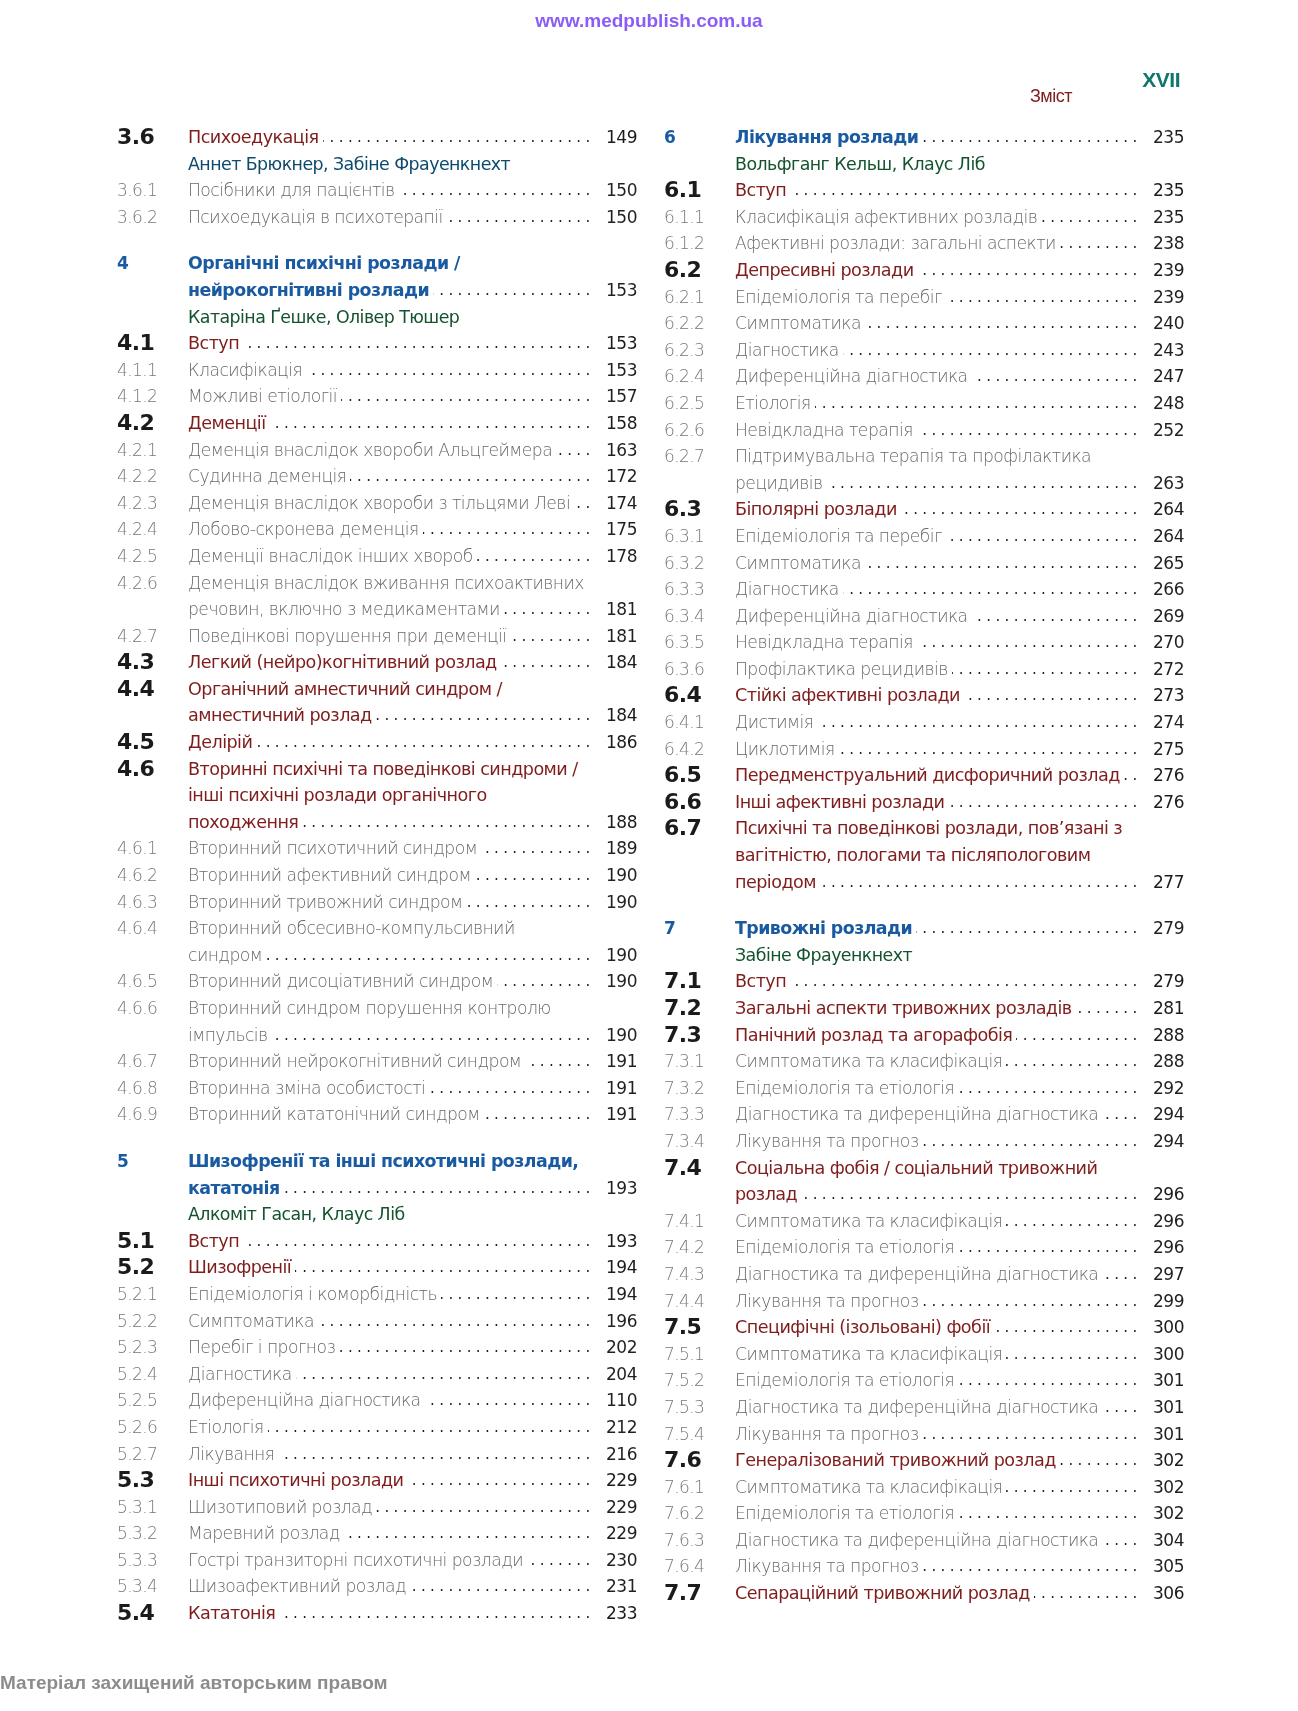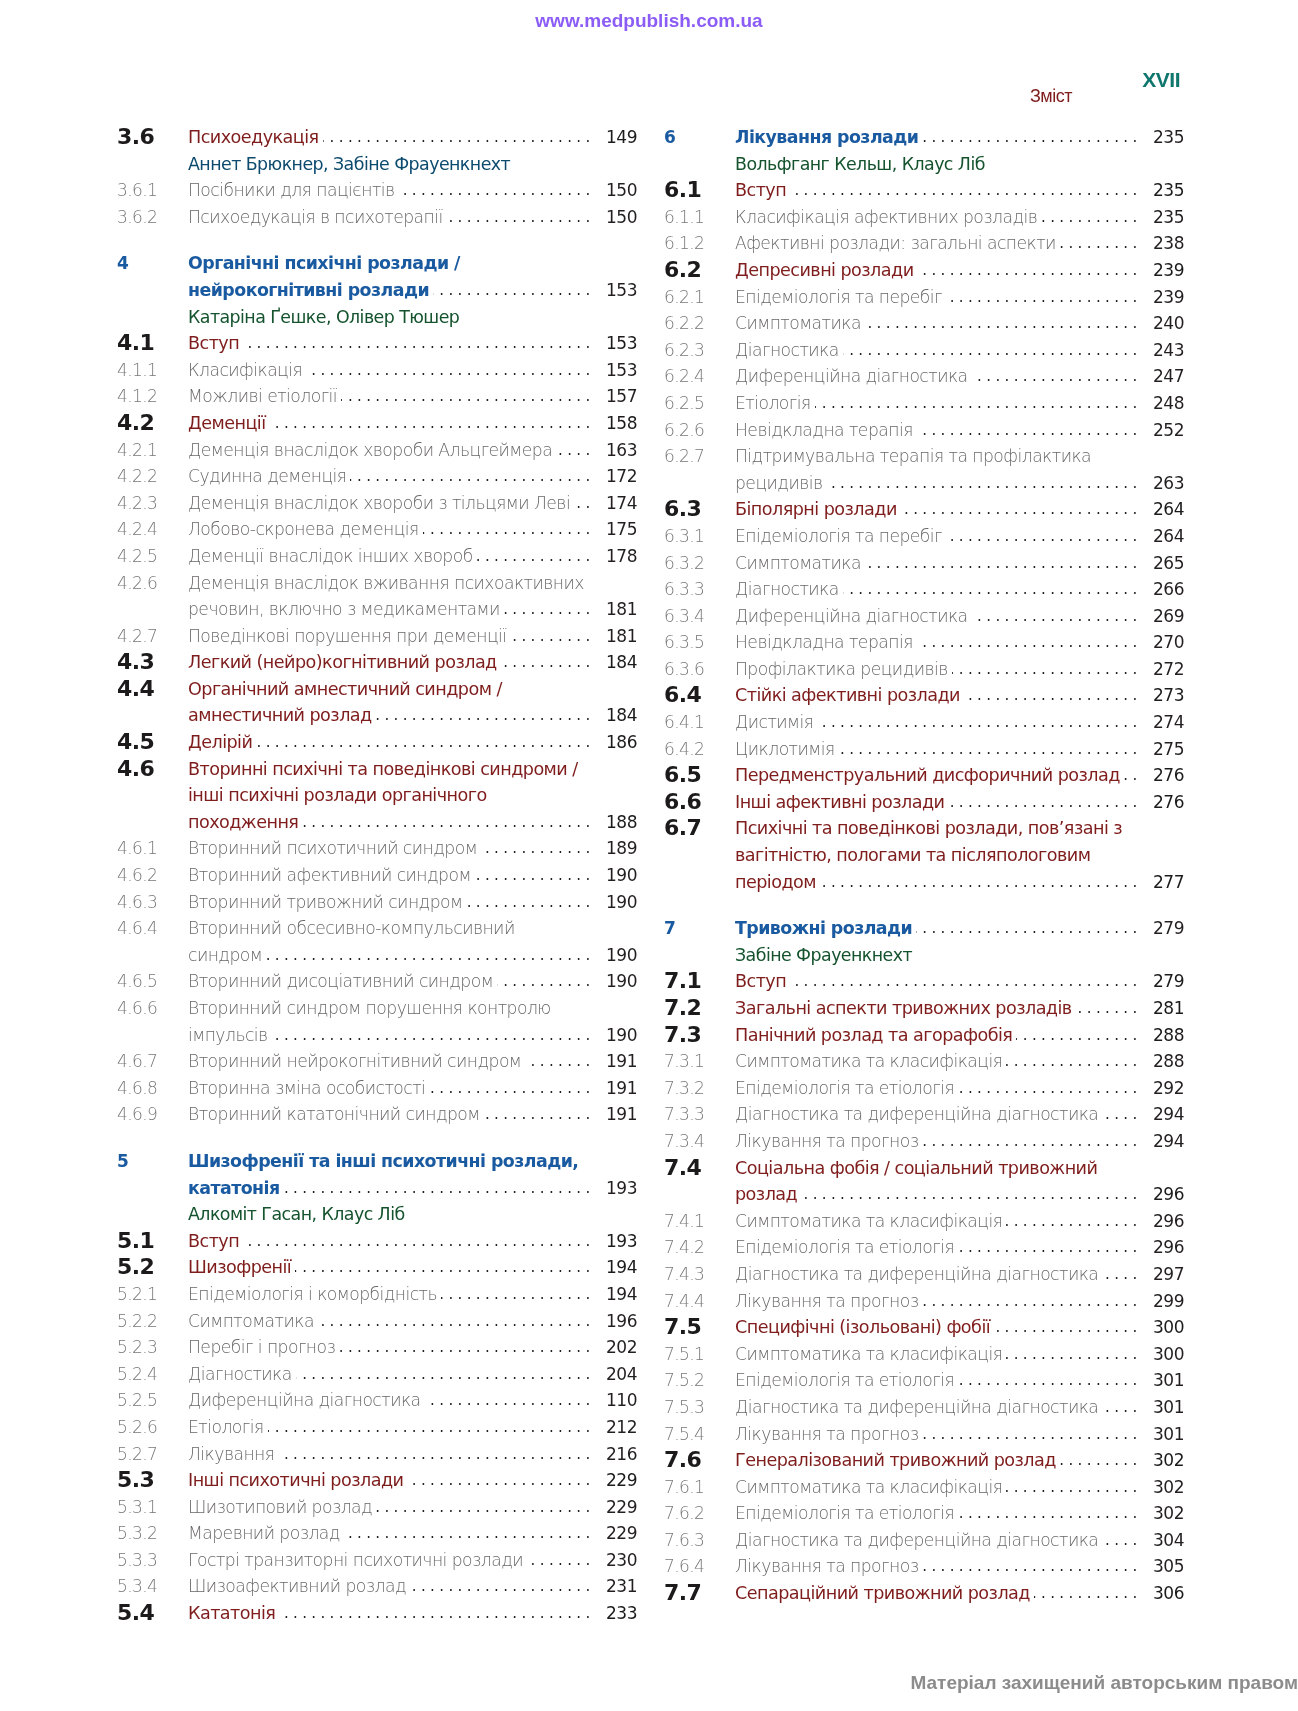--- a/index.html
+++ b/index.html
@@ -1,21 +1,21 @@
 <!DOCTYPE html>
 <html><head>
 <meta charset="utf-8">
 <style>
   html, body { margin: 0; padding: 0; background: #ffffff; }
   body { width: 1298px; height: 1711px; position: relative; overflow: hidden;
          font-family: "DejaVu Sans", sans-serif; color: #231f20; }
   .wm-top { position: absolute; top: 10px; left: 0; width: 1298px; text-align: center;
             font-family: "Liberation Sans", sans-serif; font-weight: bold; font-size: 19px;
             color: #8b5cf6; letter-spacing: 0px; }
-  .wm-bottom { position: absolute; top: 1672px; left: 0; width: 1298px; text-align: right;
+  .wm-bottom { position: absolute; top: 1672px; left: 0; width: 1298px; text-align: left;
             font-family: "Liberation Sans", sans-serif; font-weight: bold; font-size: 19px;
             color: #8c8c8c; }
   .running-head { position: absolute; top: 68px; left: 1030px; width: 150px; height: 26px; }
   .rh-label { position: absolute; left: 0; top: 2px; font-family: "Liberation Sans", sans-serif;
               font-size: 18px; color: #7f1d1d; letter-spacing: -0.5px; margin-top: 16px; }
   .rh-page { position: absolute; right: 0; top: 0; font-family: "Liberation Sans", sans-serif;
              font-weight: bold; font-size: 21px; color: #0f766e; letter-spacing: -0.5px; }
 
   .col { position: absolute; top: 124px; width: 520px; }
   .col.left { left: 117px; }

